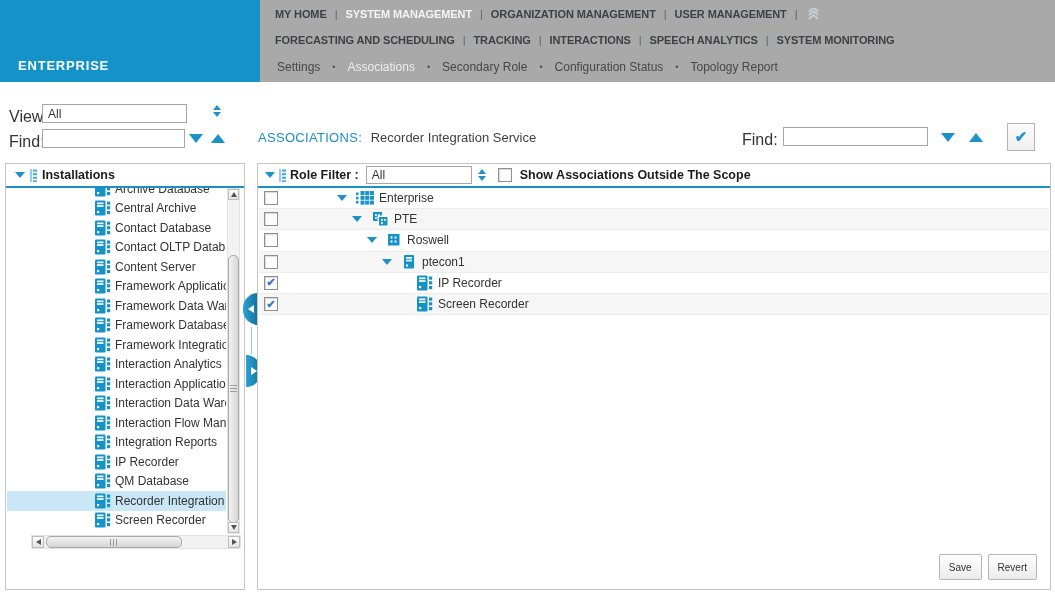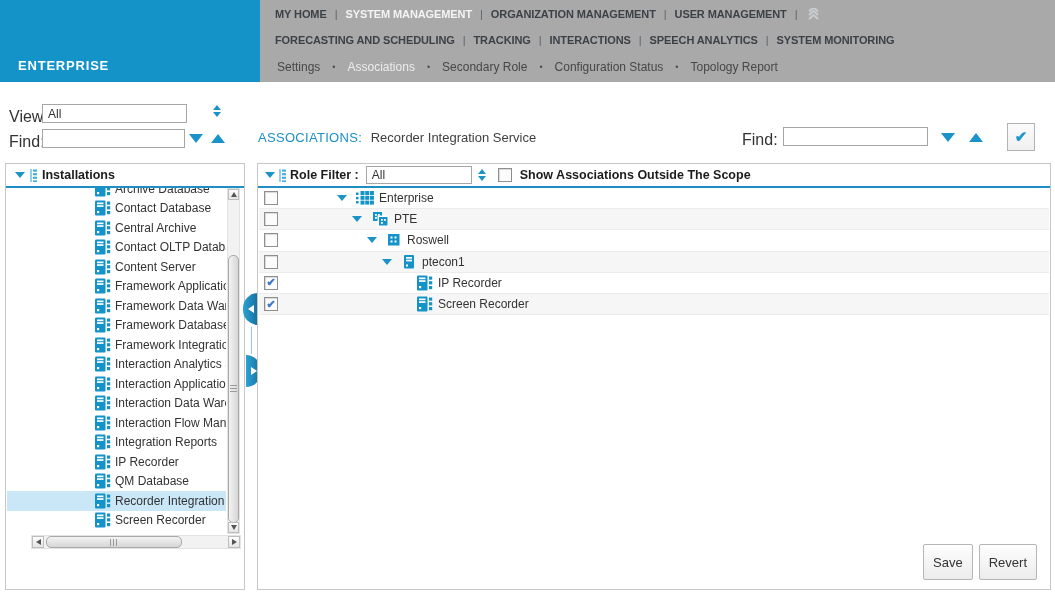--- a/index.html
+++ b/index.html
@@ -108,21 +108,21 @@
   .mtree{position:absolute;left:1px;top:24px;right:1px;}
   .mtree-row{height:21.2px;display:flex;align-items:center;border-bottom:1px solid #ececec;box-sizing:border-box;}
   .mtree-row.alt{background:#f6f6f6;}
   .mtree-row .cb{margin-left:5px;}
   .node{display:flex;align-items:center;white-space:nowrap;}
   .tri-node{width:0;height:0;border-left:5px solid transparent;border-right:5px solid transparent;
             border-top:6px solid #1b93c8;margin-right:9px;flex:none;}
   .node-icon{display:inline-flex;flex:none;margin-right:5px;}
   .node-lbl{font-size:12px;color:#333;}
   .btns{position:absolute;right:13px;bottom:9px;display:flex;gap:6px;}
-  .btn{height:36px;padding:0 9px;font-size:13px;color:#333;background:linear-gradient(#fefefe,#ececec);
+  .btn{height:26px;padding:0 9px;font-size:10px;color:#333;background:linear-gradient(#fefefe,#ececec);
        border:1px solid #b5b5b5;border-radius:2px;font-family:"Liberation Sans",sans-serif;}
 </style>
 </head>
 <body>
 
 <div class="screen">
 
   <div class="topbar">
     <div class="brand">
       <span class="brand-txt">ENTERPRISE</span>
@@ -217,35 +217,35 @@
             <svg width="17" height="16" viewBox="0 0 17 16">
               <rect x="1" y="0.5" width="10.5" height="15" rx="1.2" fill="#1493c8"></rect>
               <rect x="3" y="2.5" width="6.5" height="1.7" fill="#fff"></rect>
               <rect x="3" y="5.2" width="6.5" height="1.7" fill="#fff"></rect>
               <rect x="3" y="11" width="2.2" height="2.2" fill="#fff"></rect>
               <rect x="13" y="1.5" width="3.2" height="3.2" fill="#1493c8"></rect>
               <rect x="13" y="6.2" width="3.2" height="3.2" fill="#1493c8"></rect>
               <rect x="13" y="11" width="3.2" height="3.2" fill="#1493c8"></rect>
             </svg>
           </span>
+          <span class="lbl">Central Archive</span>
+        </div>
+        <div class="ltree-row">
+          <span class="inst-icon">
+            <svg width="17" height="16" viewBox="0 0 17 16">
+              <rect x="1" y="0.5" width="10.5" height="15" rx="1.2" fill="#1493c8"></rect>
+              <rect x="3" y="2.5" width="6.5" height="1.7" fill="#fff"></rect>
+              <rect x="3" y="5.2" width="6.5" height="1.7" fill="#fff"></rect>
+              <rect x="3" y="11" width="2.2" height="2.2" fill="#fff"></rect>
+              <rect x="13" y="1.5" width="3.2" height="3.2" fill="#1493c8"></rect>
+              <rect x="13" y="6.2" width="3.2" height="3.2" fill="#1493c8"></rect>
+              <rect x="13" y="11" width="3.2" height="3.2" fill="#1493c8"></rect>
+            </svg>
+          </span>
           <span class="lbl">Contact Database</span>
-        </div>
-        <div class="ltree-row">
-          <span class="inst-icon">
-            <svg width="17" height="16" viewBox="0 0 17 16">
-              <rect x="1" y="0.5" width="10.5" height="15" rx="1.2" fill="#1493c8"></rect>
-              <rect x="3" y="2.5" width="6.5" height="1.7" fill="#fff"></rect>
-              <rect x="3" y="5.2" width="6.5" height="1.7" fill="#fff"></rect>
-              <rect x="3" y="11" width="2.2" height="2.2" fill="#fff"></rect>
-              <rect x="13" y="1.5" width="3.2" height="3.2" fill="#1493c8"></rect>
-              <rect x="13" y="6.2" width="3.2" height="3.2" fill="#1493c8"></rect>
-              <rect x="13" y="11" width="3.2" height="3.2" fill="#1493c8"></rect>
-            </svg>
-          </span>
-          <span class="lbl">Central Archive</span>
         </div>
         <div class="ltree-row">
           <span class="inst-icon">
             <svg width="17" height="16" viewBox="0 0 17 16">
               <rect x="1" y="0.5" width="10.5" height="15" rx="1.2" fill="#1493c8"></rect>
               <rect x="3" y="2.5" width="6.5" height="1.7" fill="#fff"></rect>
               <rect x="3" y="5.2" width="6.5" height="1.7" fill="#fff"></rect>
               <rect x="3" y="11" width="2.2" height="2.2" fill="#fff"></rect>
               <rect x="13" y="1.5" width="3.2" height="3.2" fill="#1493c8"></rect>
               <rect x="13" y="6.2" width="3.2" height="3.2" fill="#1493c8"></rect>

